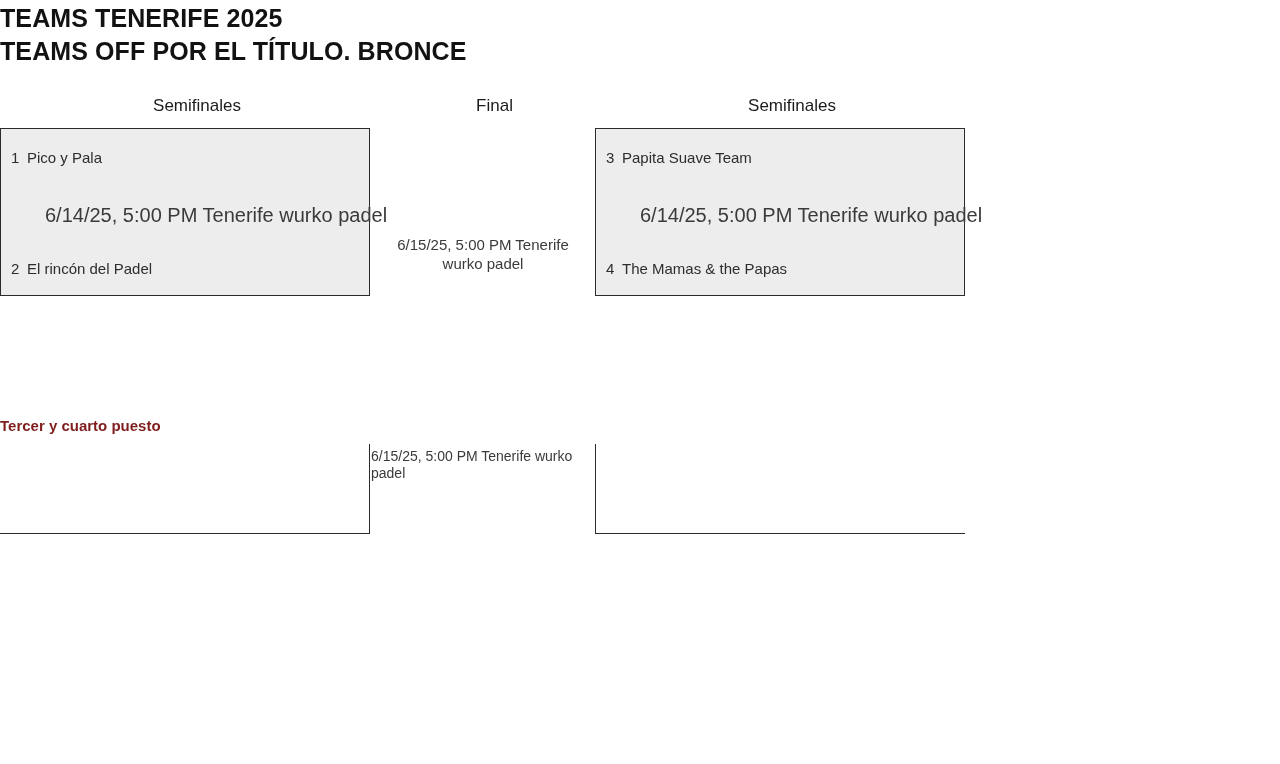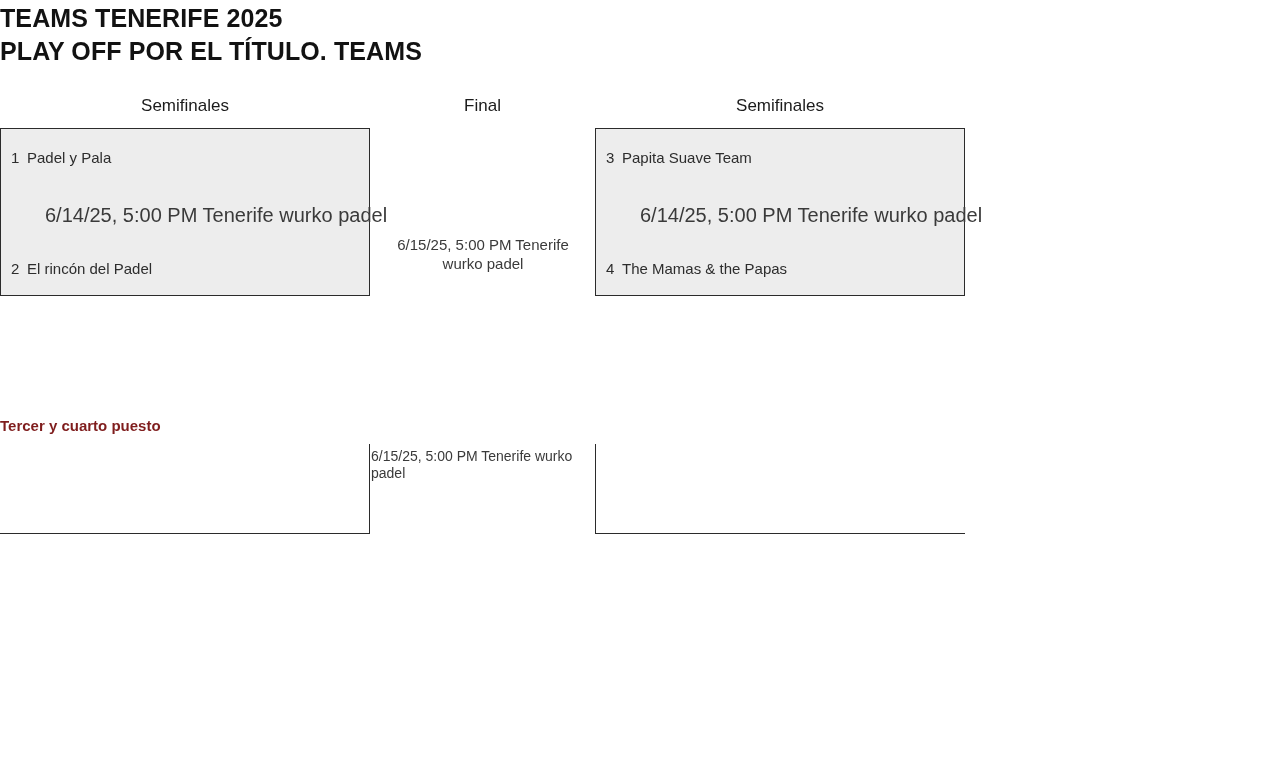--- a/index.html
+++ b/index.html
@@ -41,20 +41,21 @@
 
   
   .round-header {
     position: absolute;
     top: 96px;
     font-size: 17px;
     font-weight: 400;
     color: #1b1b1b;
     text-align: center;
     white-space: nowrap;
+    margin-left: 12px;
   }
   .round-header.left   { left: 0px;   width: 370px; }
   .round-header.center { left: 370px; width: 225px; }
   .round-header.right  { left: 595px; width: 370px; }
 
   
   .match-box {
     position: absolute;
     top: 128px;
     width: 370px;
@@ -150,32 +151,32 @@
     text-align: left;
   }
 </style>
 </head>
 <body>
 
 <div id="page">
 
   <div class="title-block">
     <div class="title-line">TEAMS TENERIFE 2025</div>
-    <div class="title-line">PLAY OFF POR EL TÍTULO. TEAMS</div>
+    <div class="title-line">TEAMS OFF POR EL TÍTULO. BRONCE</div>
   </div>
 
 
   <div class="round-header left">Semifinales</div>
   <div class="round-header center">Final</div>
   <div class="round-header right">Semifinales</div>
 
   <div class="match-box left">
     <div class="team-row top">
       <span class="seed">1</span>
-      <span class="team-name">Padel y Pala</span>
+      <span class="team-name">Pico y Pala</span>
     </div>
     <div class="match-info">6/14/25, 5:00 PM Tenerife wurko padel</div>
     <div class="team-row bottom">
       <span class="seed">2</span>
       <span class="team-name">El rincón del Padel</span>
     </div>
   </div>
 
   <div class="match-box right">
     <div class="team-row top">

